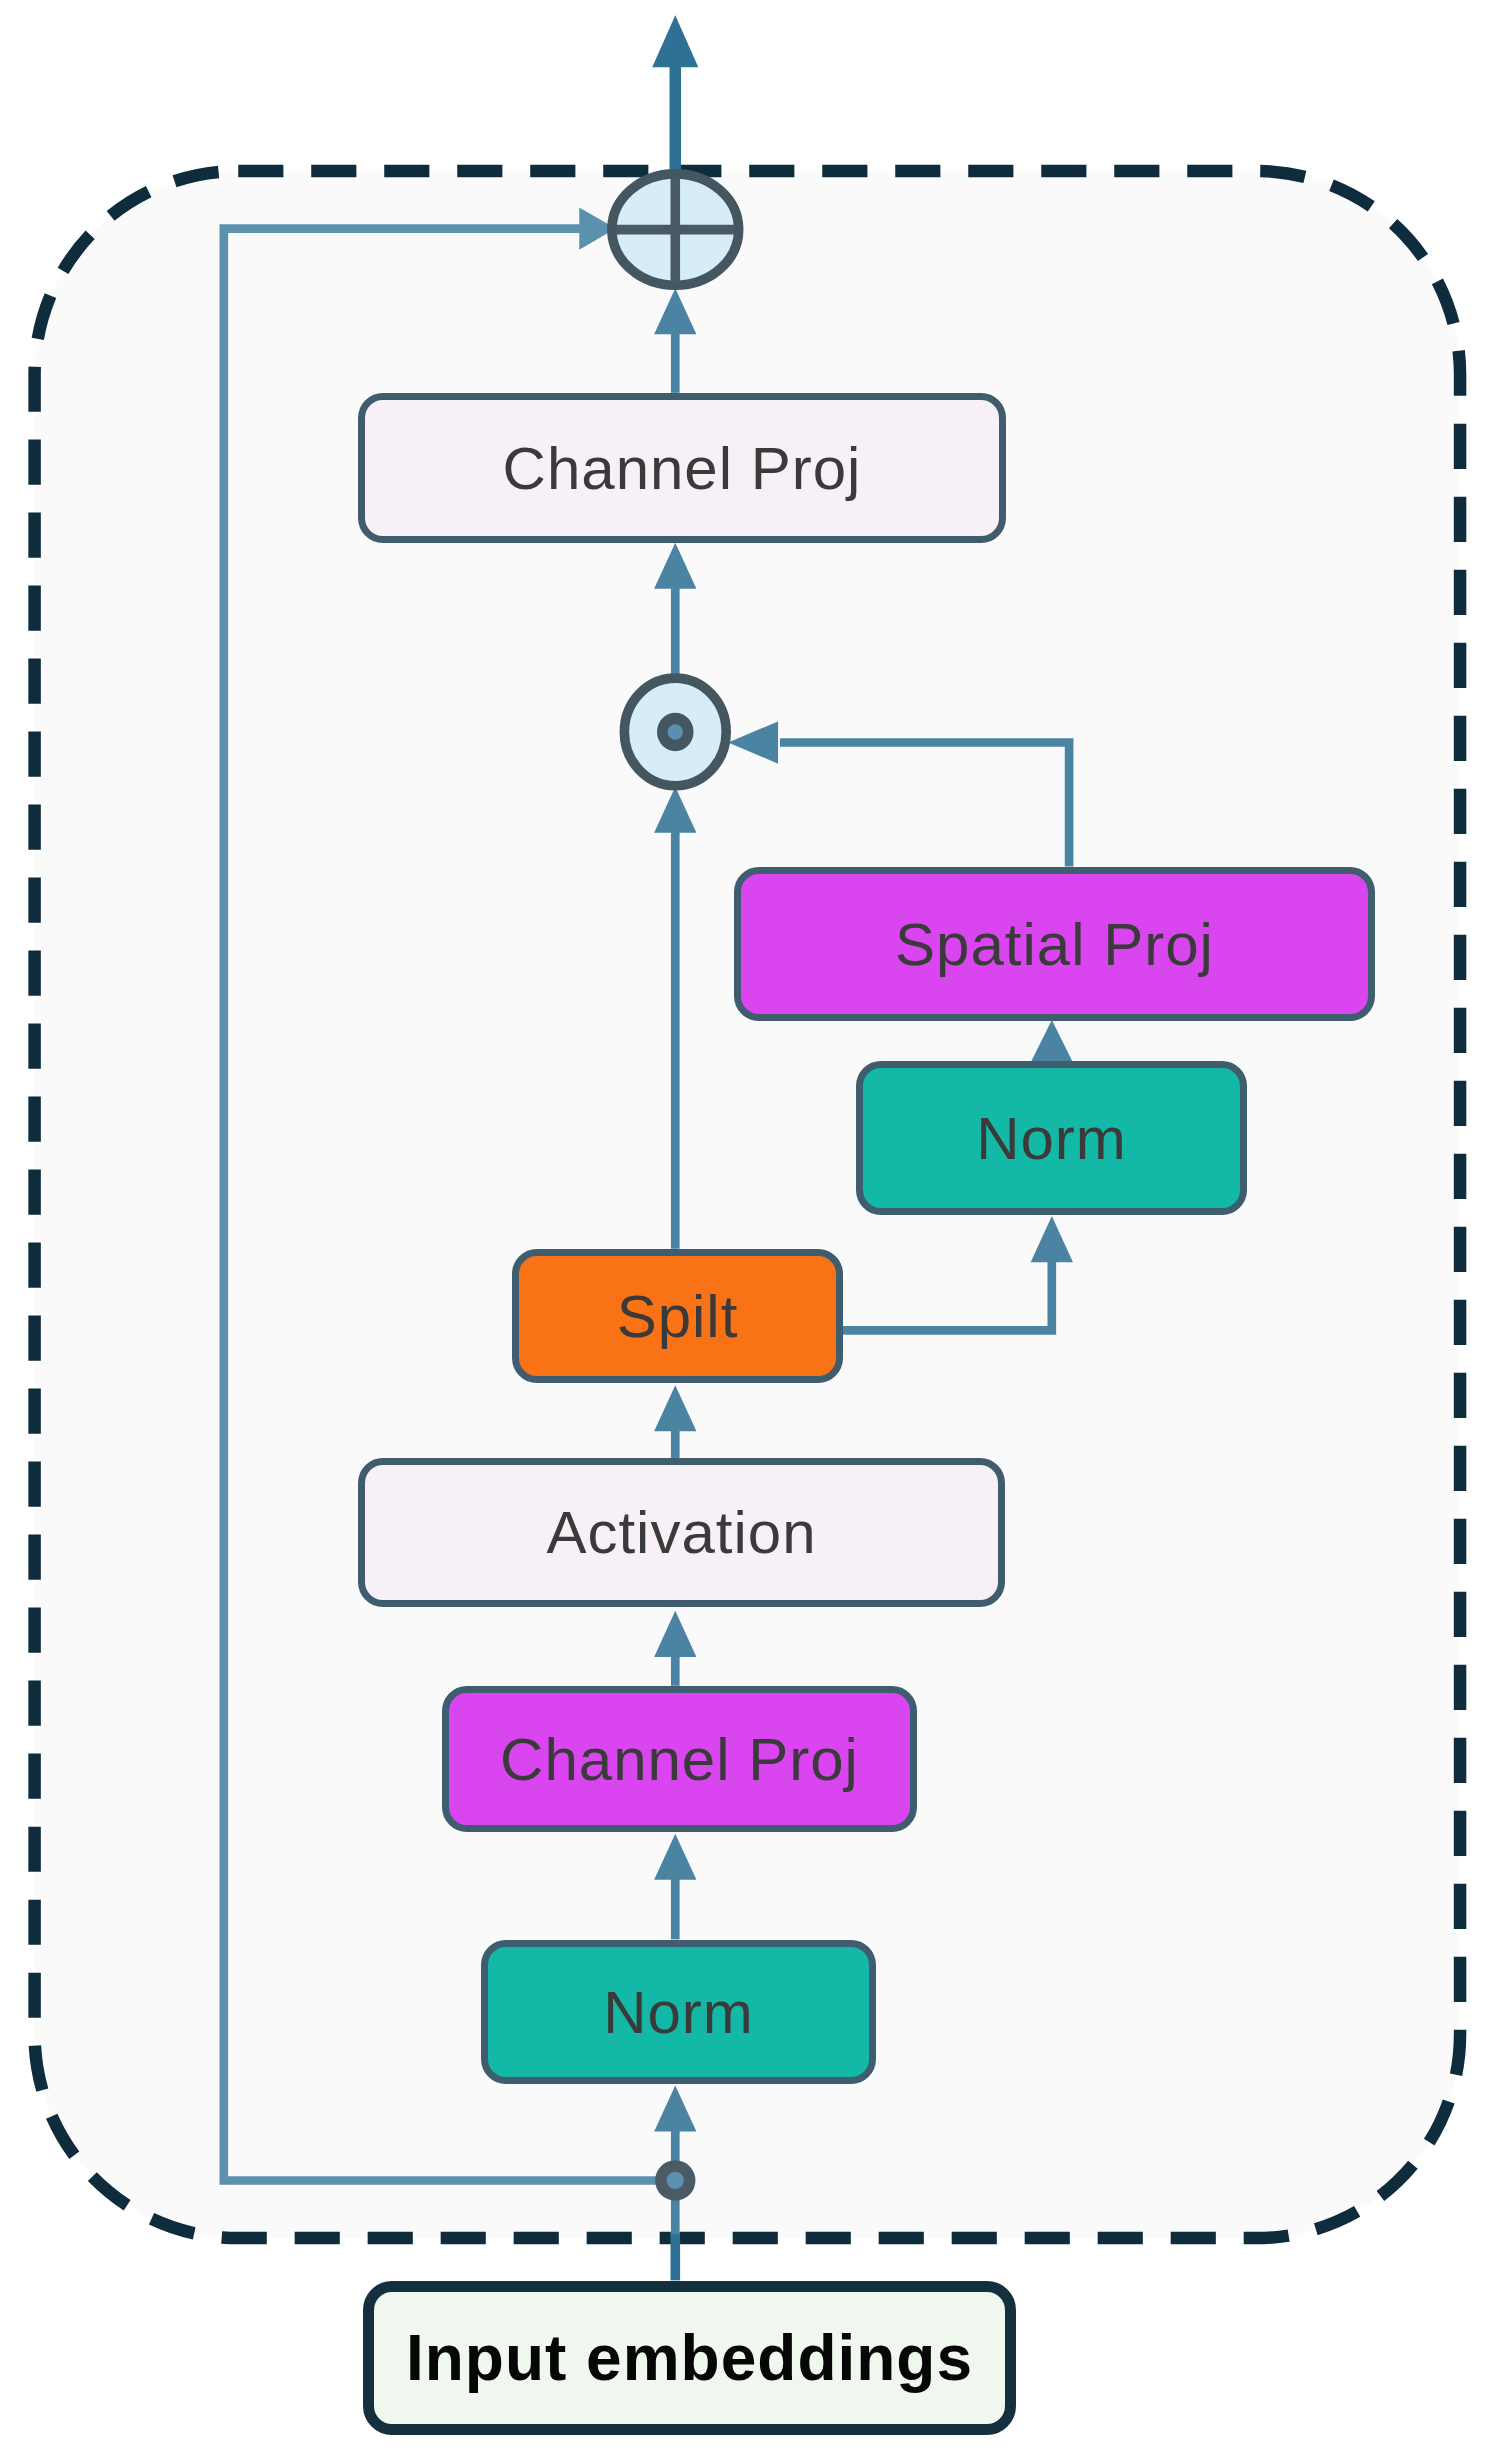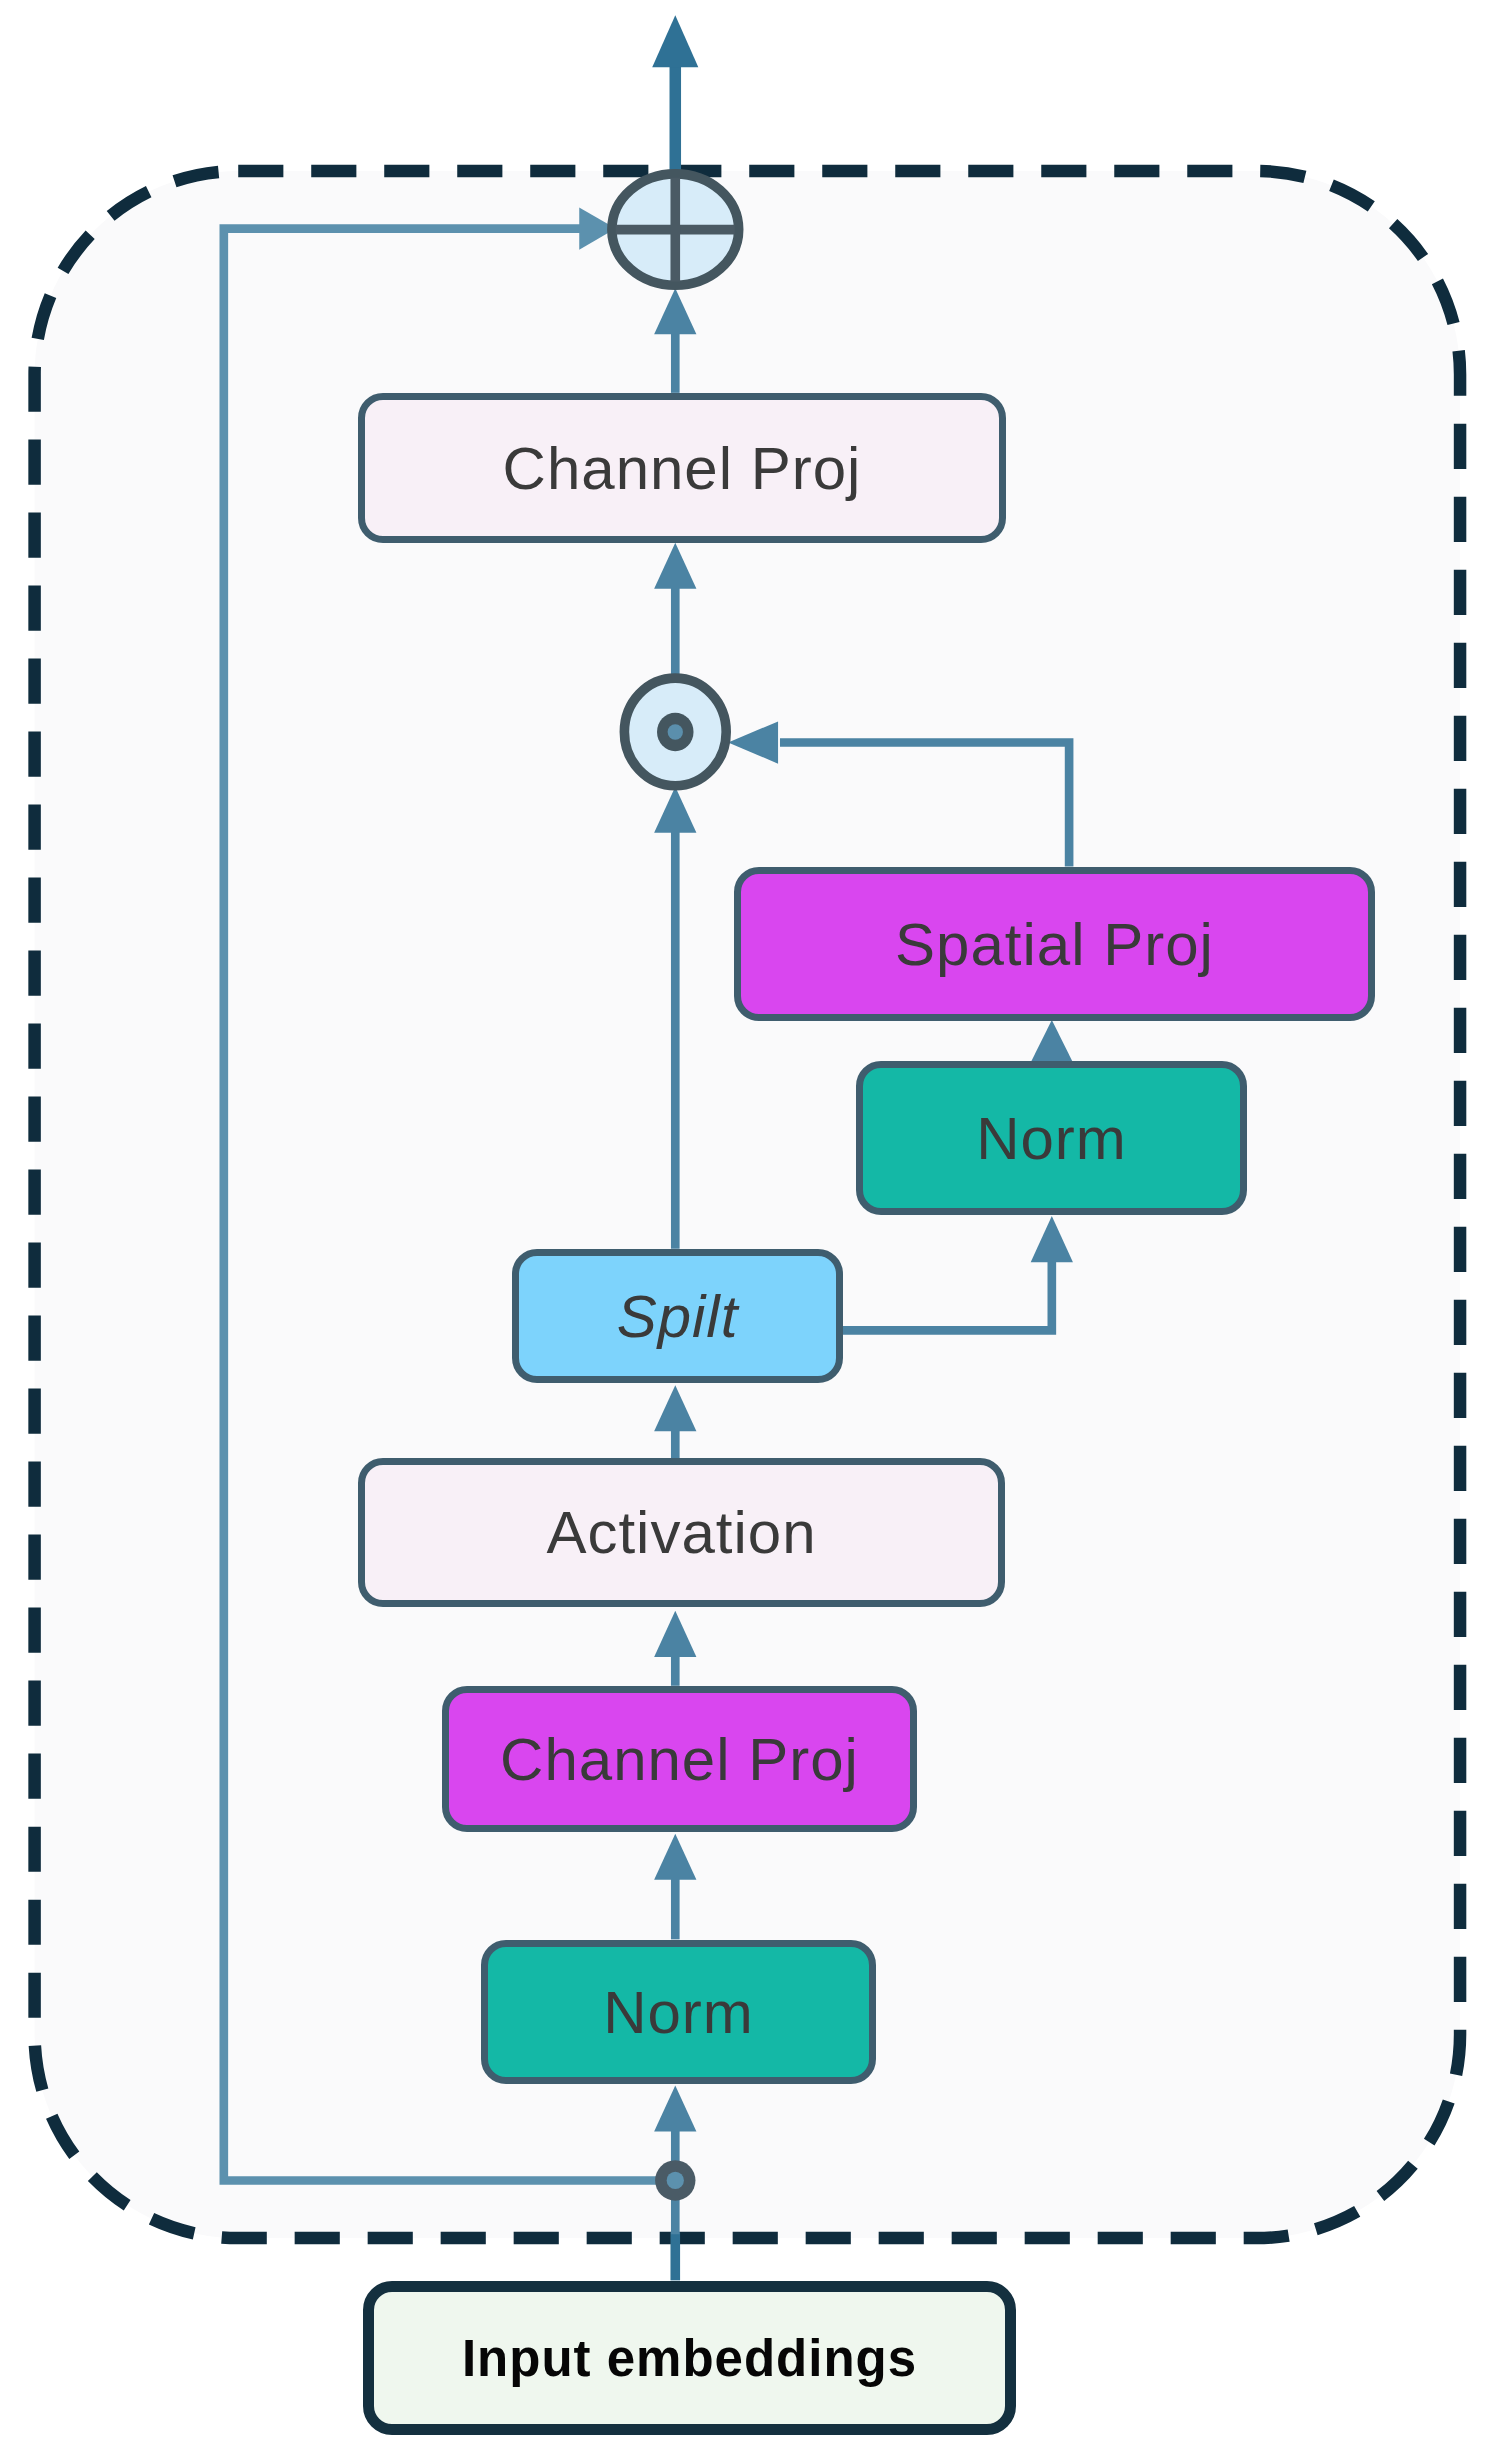--- a/index.html
+++ b/index.html
@@ -18,35 +18,35 @@
     border:7.7px solid #3F5D6E;
     border-radius:25px;
     font-size:60px;
     color:#3A3A3A;
     letter-spacing:1px;
     white-space:nowrap;
   }
   .fill-pink  {background:#F8F0F7;}
   .fill-blue  {background:#d946ef;}
   .fill-yellow{background:#14b8a6;}
-  .fill-white {background:#7dd3fc;font-style:italic;}
+  .fill-white {background:#f97316;}
   .fill-green {background:#EFF7EE;}
 
   #channel-proj-top   {left:358px; top:393px;  width:648px; height:150px;}
   #spatial-proj       {left:734px; top:867px;  width:641px; height:154px;}
   #norm-right         {left:856px; top:1061px; width:391px; height:154px;}
   #spilt              {left:512px; top:1249px; width:331px; height:134px;}
   #activation         {left:358px; top:1458px; width:647px; height:149px;}
   #channel-proj-bottom{left:442px; top:1686px; width:475px; height:146px;}
   #norm-bottom        {left:481px; top:1940px; width:395px; height:144px;}
   #input-embeddings{
     left:363px; top:2281px; width:653px; height:154px;
     border:11.5px solid #14303F;
     border-radius:29px;
-    font-size:51px;
+    font-size:64px;
     font-weight:700;
     color:#060606;
   }
 </style>
 </head>
 <body>
 
 <div id="canvas">
 
   <svg id="wires" viewBox="0 0 1547 2561" xmlns="http://www.w3.org/2000/svg">

